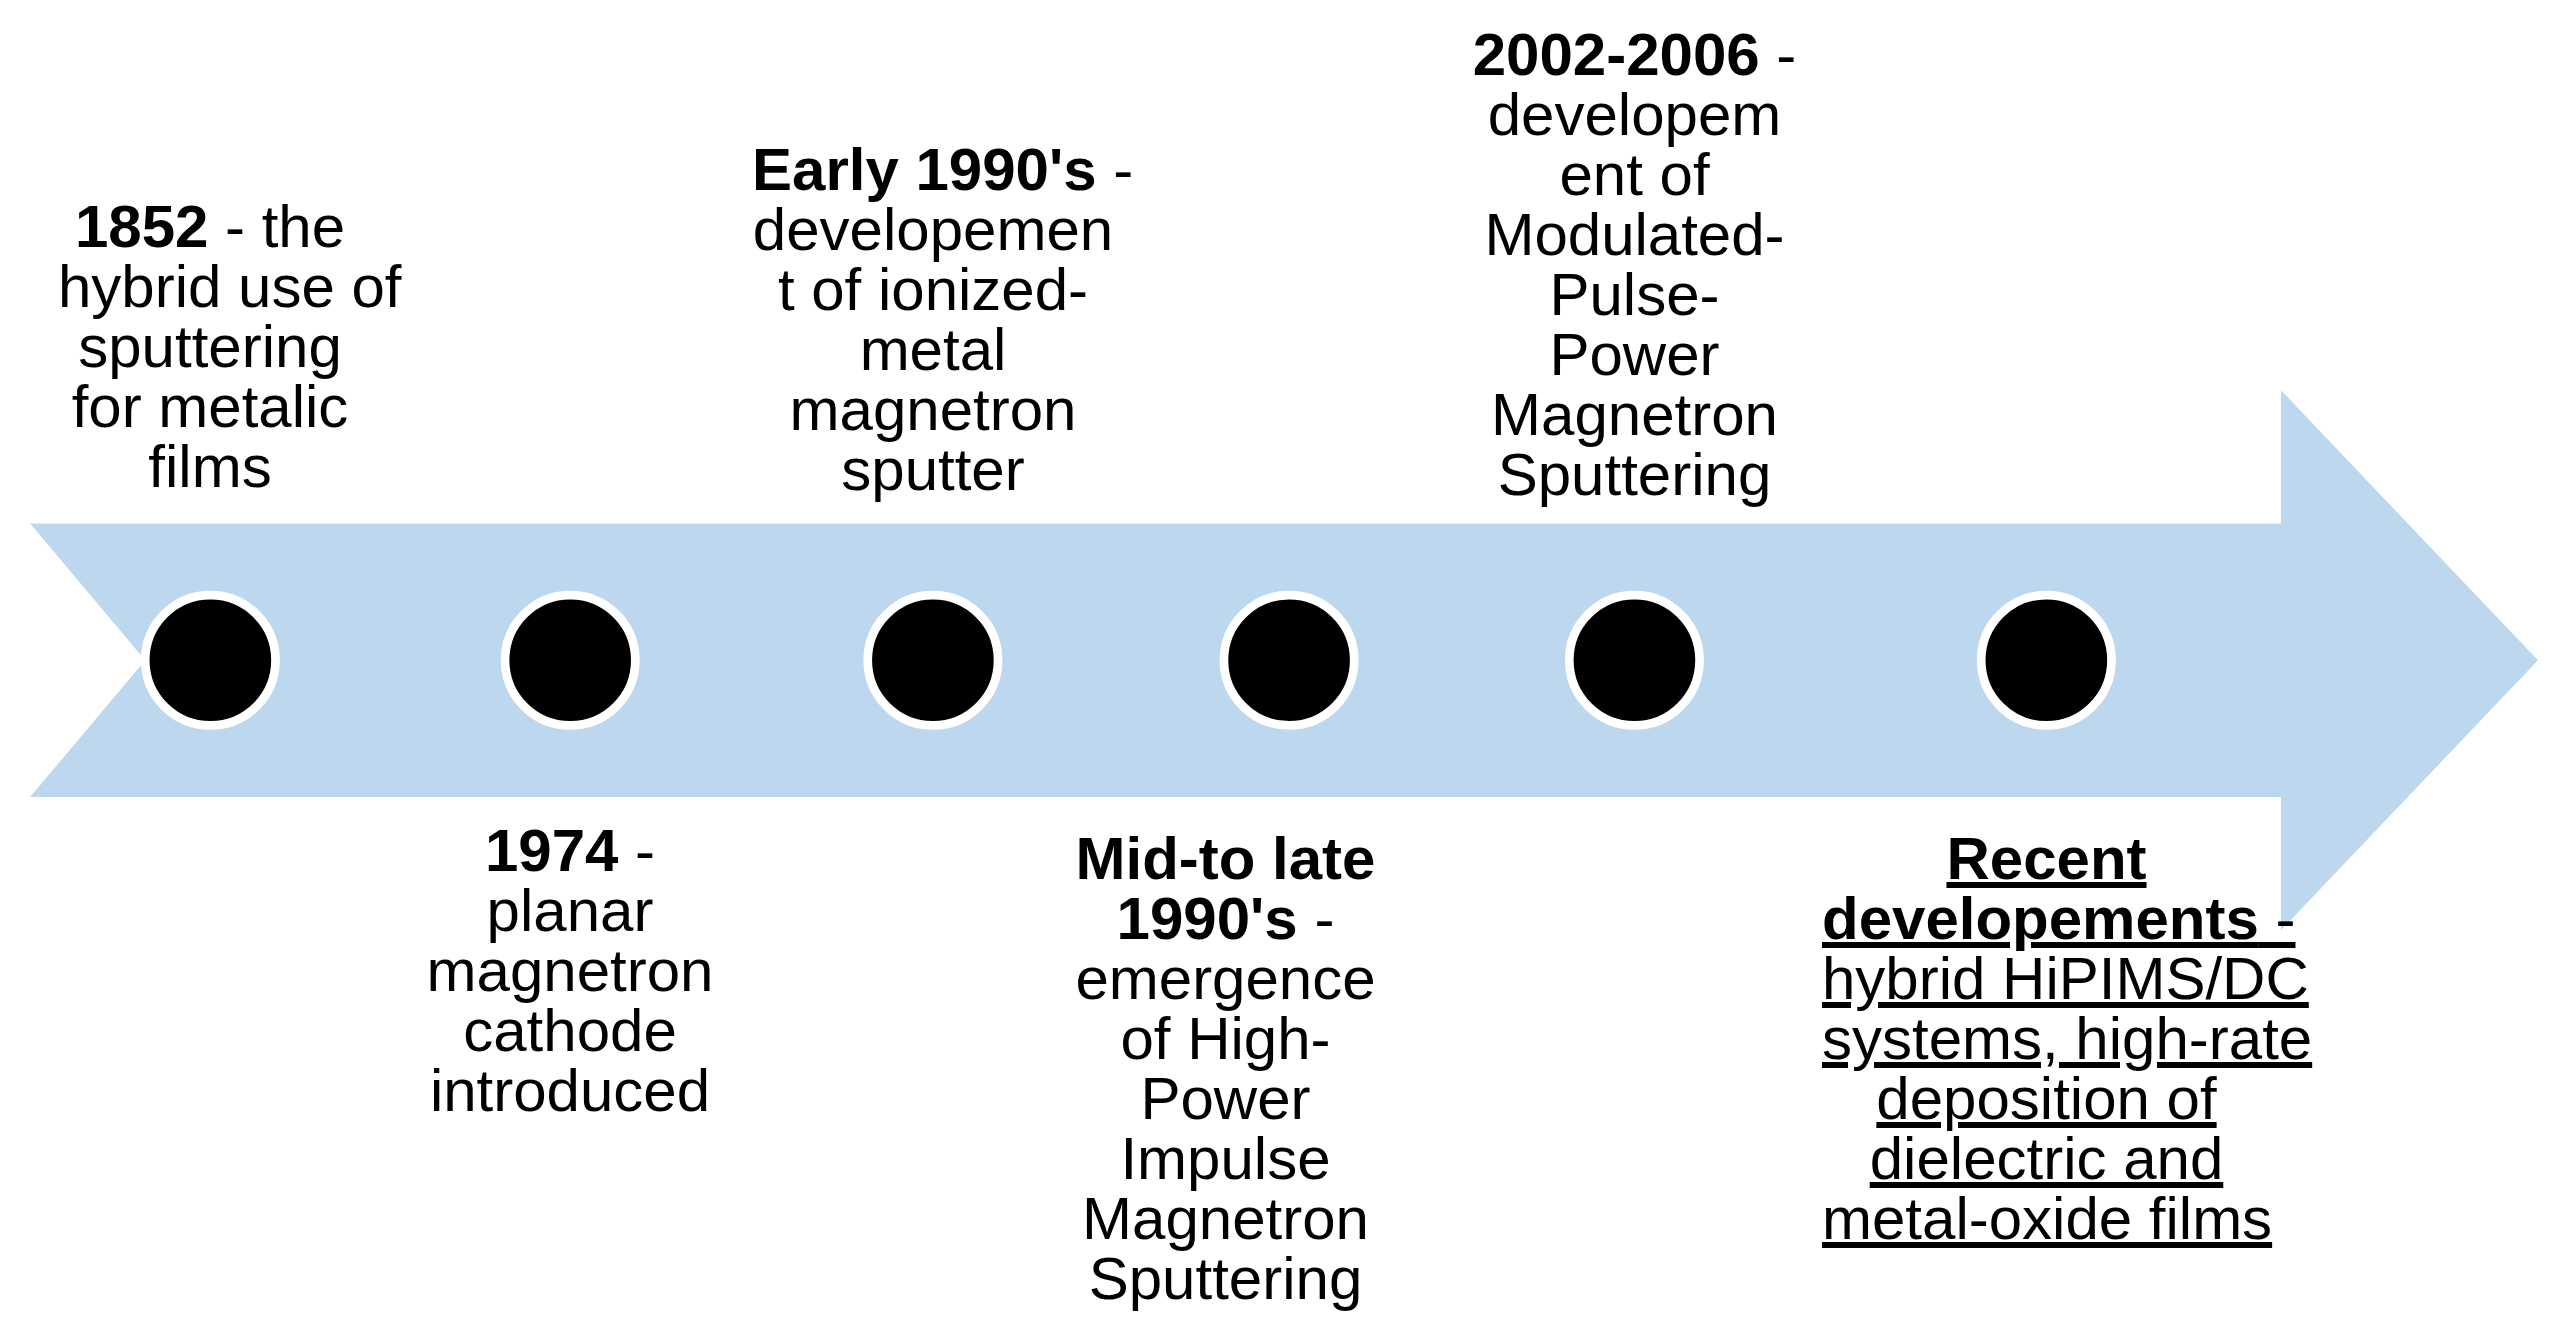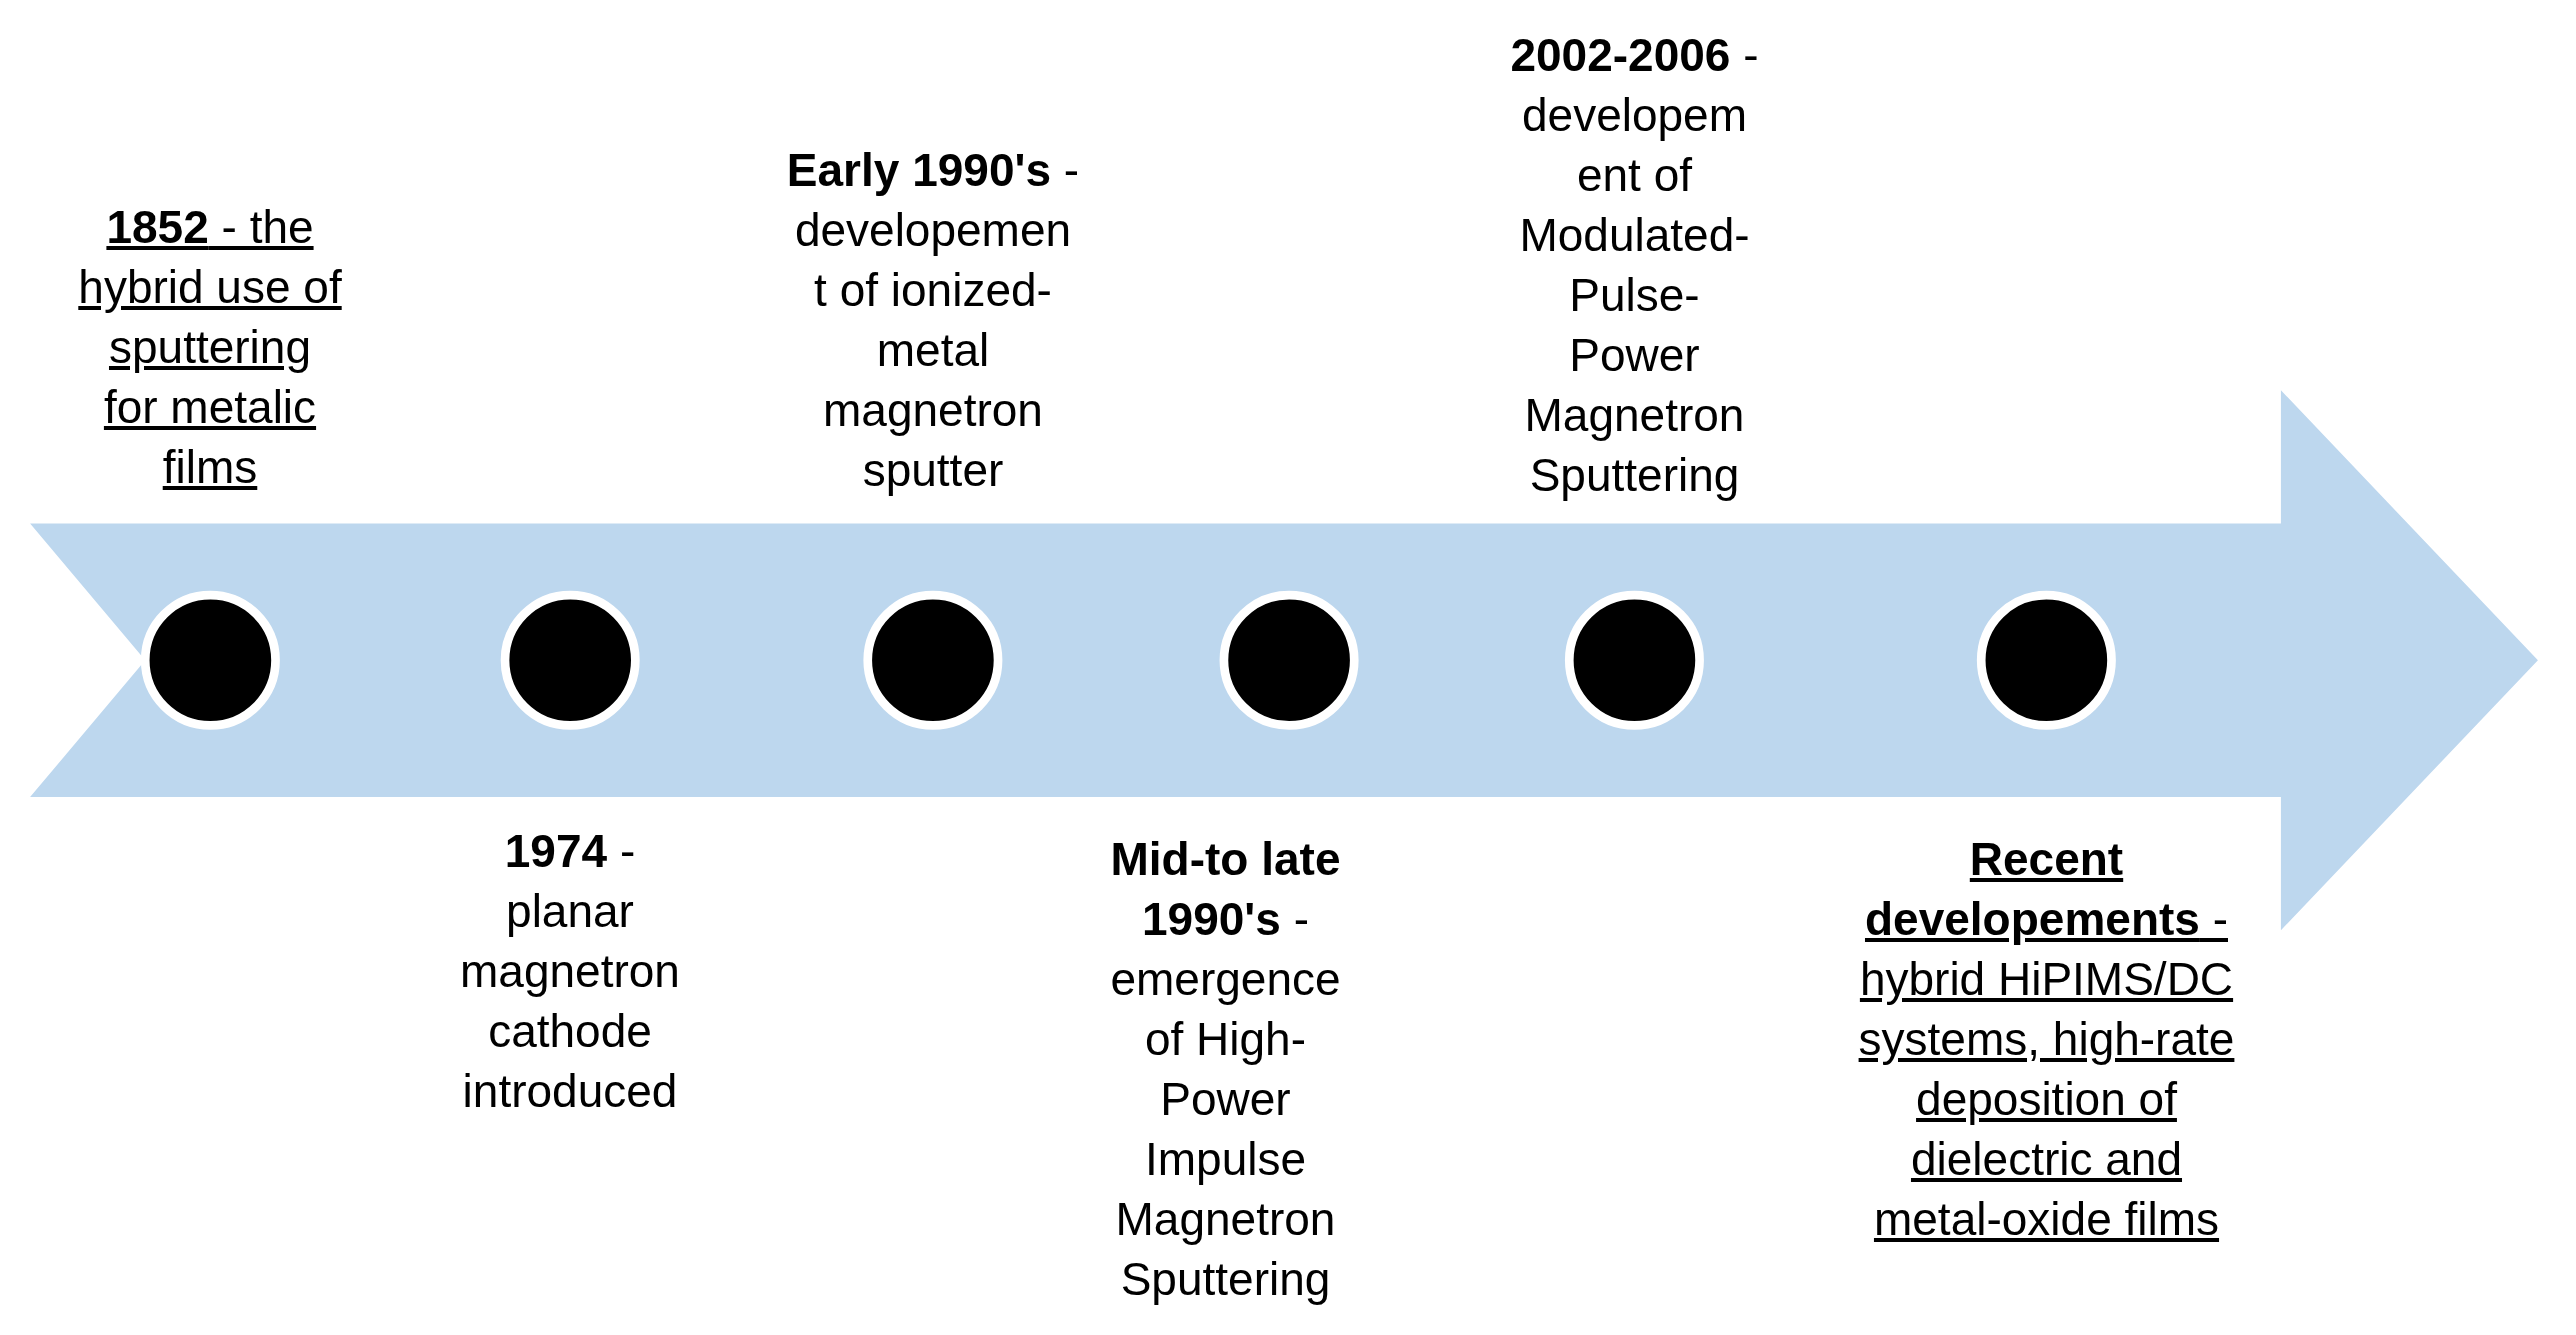--- a/index.html
+++ b/index.html
@@ -20,21 +20,21 @@
     left: 0;
     top: 0;
     width: 2576px;
     height: 1335px;
     display: block;
   }
   .event {
     position: absolute;
     text-align: center;
     color: #000000;
-    font-size: 46px;
+    font-size: 60px;
     line-height: 60px;
     font-weight: 400;
   }
   .event .line {
     white-space: nowrap;
   }
   .event .b {
     font-weight: 700;
   }
 </style>
@@ -47,21 +47,21 @@
     <g>
         <circle cx="290" cy="912" r="90" fill="#000000" stroke="#FFFFFF" stroke-width="12"></circle>
         <circle cx="787" cy="912" r="90" fill="#000000" stroke="#FFFFFF" stroke-width="12"></circle>
         <circle cx="1288" cy="912" r="90" fill="#000000" stroke="#FFFFFF" stroke-width="12"></circle>
         <circle cx="1780" cy="912" r="90" fill="#000000" stroke="#FFFFFF" stroke-width="12"></circle>
         <circle cx="2257" cy="912" r="90" fill="#000000" stroke="#FFFFFF" stroke-width="12"></circle>
         <circle cx="2826" cy="912" r="90" fill="#000000" stroke="#FFFFFF" stroke-width="12"></circle>
       </g>
   </svg>
   <div id="events">
-      <div class="event above" style="left: 58px; top: 197px; width: 304px; text-decoration: underline;">
+      <div class="event above" style="left: 58px; top: 197px; width: 304px;">
         <div class="line"><span class="b">1852</span><span> - the</span></div>
         <div class="line"><span>hybrid use of</span></div>
         <div class="line"><span>sputtering</span></div>
         <div class="line"><span>for metalic</span></div>
         <div class="line"><span>films</span></div>
       </div>
       <div class="event below" style="left: 418px; top: 821px; width: 304px;">
         <div class="line"><span class="b">1974</span><span> -</span></div>
         <div class="line"><span>planar</span></div>
         <div class="line"><span>magnetron</span></div>

